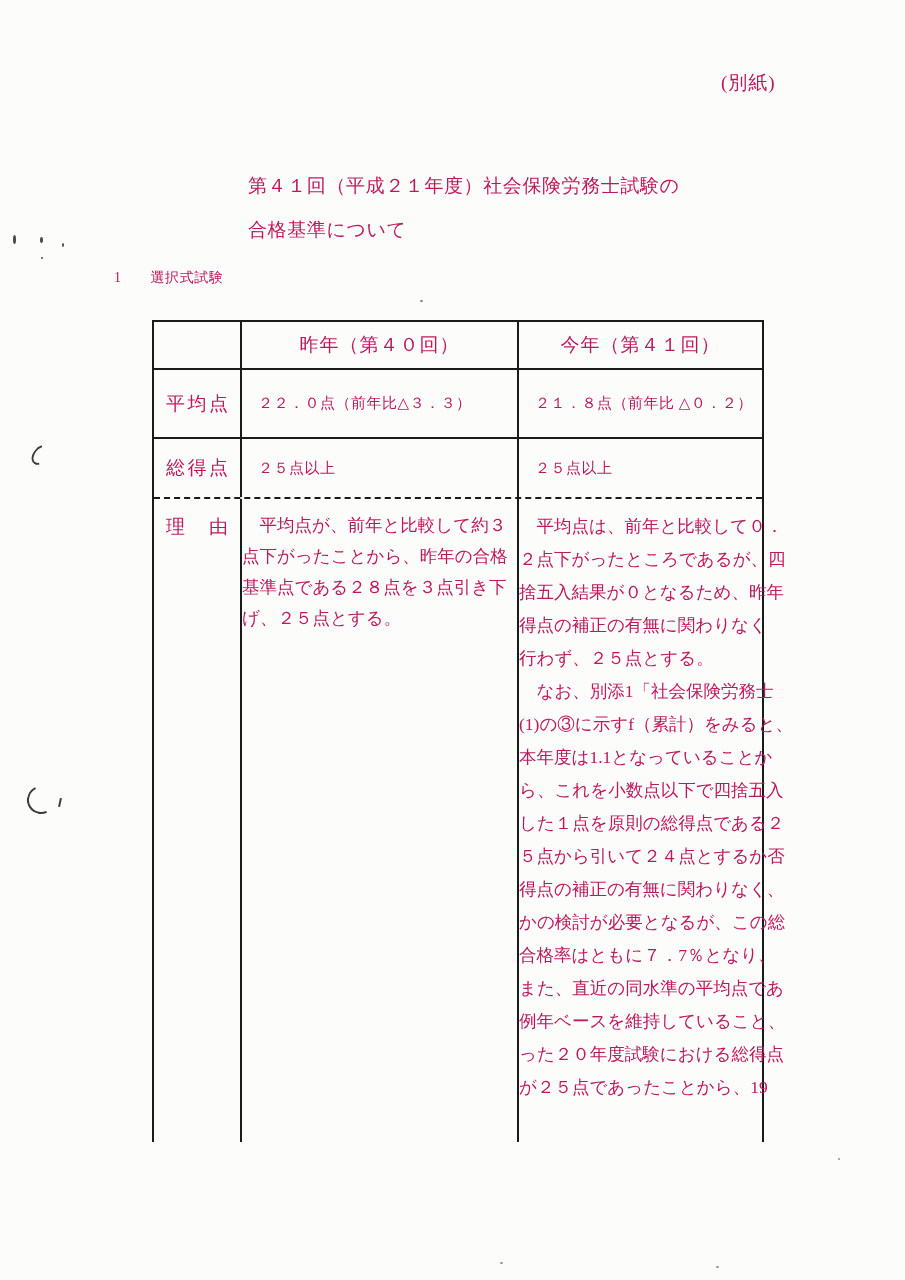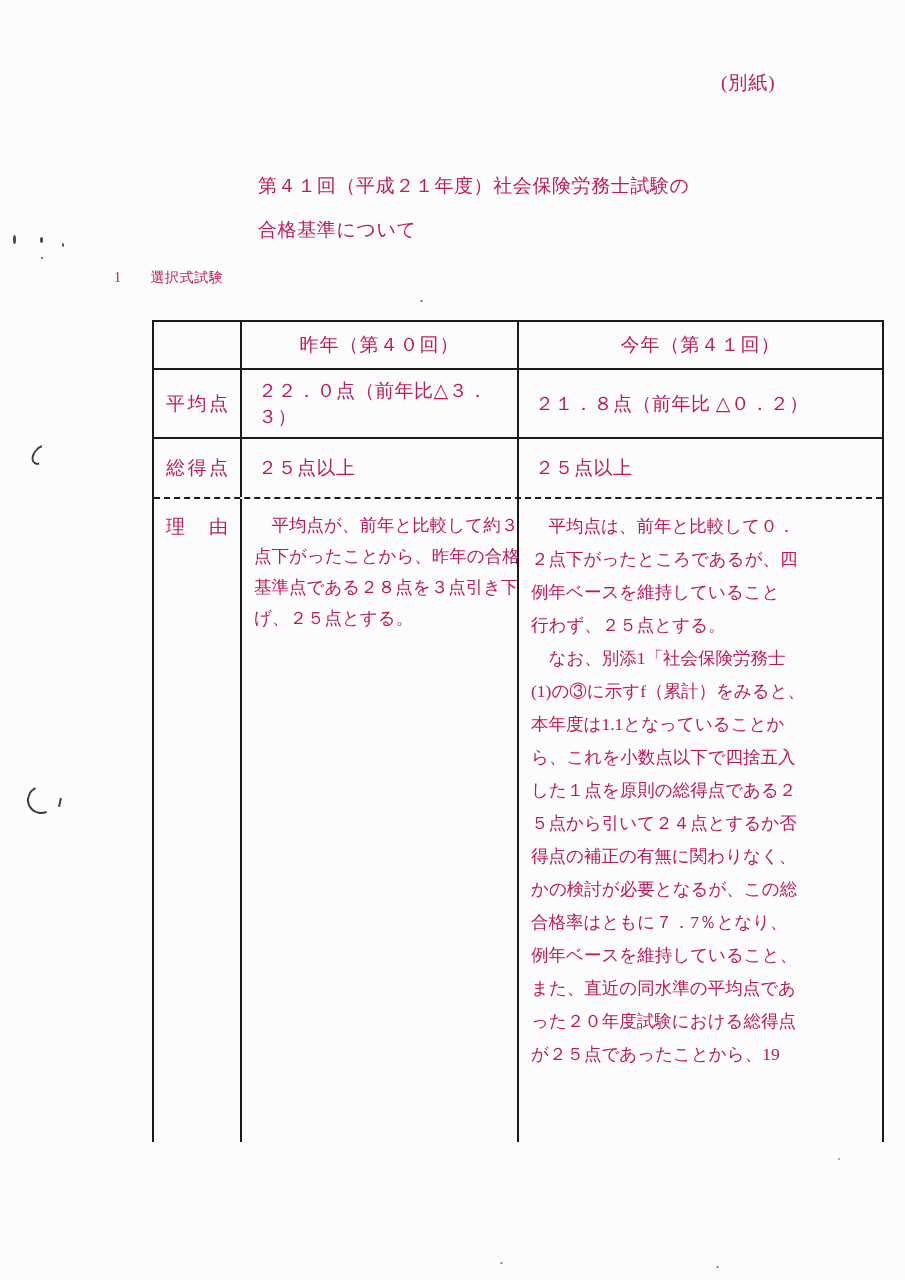--- a/index.html
+++ b/index.html
@@ -7,46 +7,46 @@
 
   .page {
     position:relative; width:905px; height:1280px;
     background:#fcfcfa; overflow:hidden;
     font-family:"Liberation Serif","DejaVu Serif",serif;
     color:#be185d;
   }
 
   
   .attachment-note { position:absolute; top:70px; left:721px; font-size:19px; letter-spacing:1px; }
-  .doc-title { position:absolute; top:164px; left:258px; font-size:19px; line-height:44px; letter-spacing:0.6px; }
+  .doc-title { position:absolute; top:164px; left:248px; font-size:19px; line-height:44px; letter-spacing:0.6px; }
   .section-heading { position:absolute; top:269px; left:114px; font-size:14px; }
   .section-heading .num { display:inline-block; }
   .section-heading .lbl { margin-left:26px; letter-spacing:0.6px; }
 
   
   .exam-table {
-    position:absolute; top:320px; left:152px; width:732px; height:822px;
+    position:absolute; top:320px; left:152px; width:612px; height:822px;
     box-sizing:border-box; border:2px solid #1a1a1a; border-bottom:none;
     display:flex; flex-direction:column;
   }
   .trow { display:grid; grid-template-columns:88px 277px 1fr; box-sizing:border-box; }
   .cell { box-sizing:border-box; min-width:0; }
   .cell.c1, .cell.c2 { border-right:2px solid #1a1a1a; }
   .header-row { height:48px; border-bottom:2px solid #1a1a1a; }
   .avg-row    { height:69px; border-bottom:2px solid #1a1a1a; }
   .total-row  { height:60px; border-bottom:2px dashed #1a1a1a; }
   .reason-row { flex:1; }
 
   .hdr-cell   { display:flex; align-items:center; justify-content:center; font-size:19px; letter-spacing:1px; }
   .label-cell { display:flex; align-items:center; padding:0 12px; font-size:19px; }
   .jlabel     { display:flex; justify-content:space-between; width:100%; }
-  .value-cell { display:flex; align-items:center; padding-left:16px; font-size:19px; letter-spacing:0.5px; }
+  .value-cell { display:flex; align-items:center; padding-left:16px; font-size:15px; letter-spacing:0.5px; }
   .reason-row .label-cell { align-items:flex-start; padding-top:15px; }
 
-  .text-block { padding:11px 4px 0 12px; font-size:17.5px; }
+  .text-block { padding:11px 4px 0 0; font-size:17.5px; }
   .text-block .tline { white-space:nowrap; line-height:31px; }
   .text-block.ty .tline { line-height:33px; }
 
   
   .speck { position:absolute; background:#4a4a4a; border-radius:50%; }
   #sp1 { left:13px;  top:235px;  width:3px; height:9px; }
   #sp2 { left:40px;  top:237px;  width:3px; height:6px; }
   #sp3 { left:62px;  top:243px;  width:2px; height:4px; }
   #sp4 { left:41px;  top:257px;  width:2px; height:2px; }
   #sp5 { left:500px; top:1262px; width:3px; height:2px; opacity:.6; }
@@ -129,32 +129,33 @@
       </div>
       <div class="cell c2 text-block">
           <div class="tline">　平均点が、前年と比較して約３</div>
           <div class="tline">点下がったことから、昨年の合格</div>
           <div class="tline">基準点である２８点を３点引き下</div>
           <div class="tline">げ、２５点とする。</div>
         </div>
       <div class="cell c3 text-block ty">
           <div class="tline">　平均点は、前年と比較して０．</div>
           <div class="tline">２点下がったところであるが、四</div>
-          <div class="tline">例年ベースを維持していること</div>
+          <div class="tline">捨五入結果が０となるため、昨年</div>
+          <div class="tline">得点の補正の有無に関わりなく</div>
           <div class="tline">行わず、２５点とする。</div>
           <div class="tline">　なお、別添1「社会保険労務士</div>
           <div class="tline">(1)の③に示すf（累計）をみると、</div>
           <div class="tline">本年度は1.1となっていることか</div>
           <div class="tline">ら、これを小数点以下で四捨五入</div>
           <div class="tline">した１点を原則の総得点である２</div>
           <div class="tline">５点から引いて２４点とするか否</div>
           <div class="tline">得点の補正の有無に関わりなく、</div>
           <div class="tline">かの検討が必要となるが、この総</div>
           <div class="tline">合格率はともに７．7％となり、</div>
+          <div class="tline">また、直近の同水準の平均点であ</div>
           <div class="tline">例年ベースを維持していること、</div>
-          <div class="tline">また、直近の同水準の平均点であ</div>
           <div class="tline">った２０年度試験における総得点</div>
           <div class="tline">が２５点であったことから、19</div>
         </div>
     </div>
 
   </div>
 </div>
 
 </body></html>

